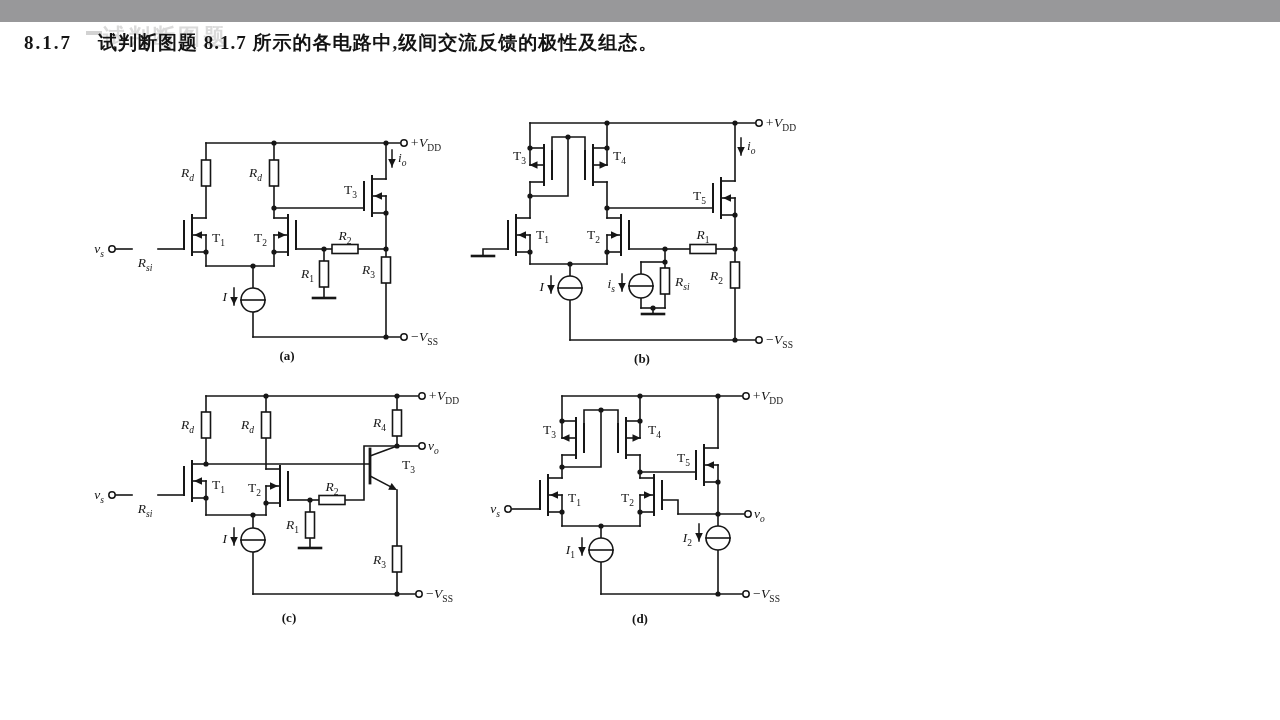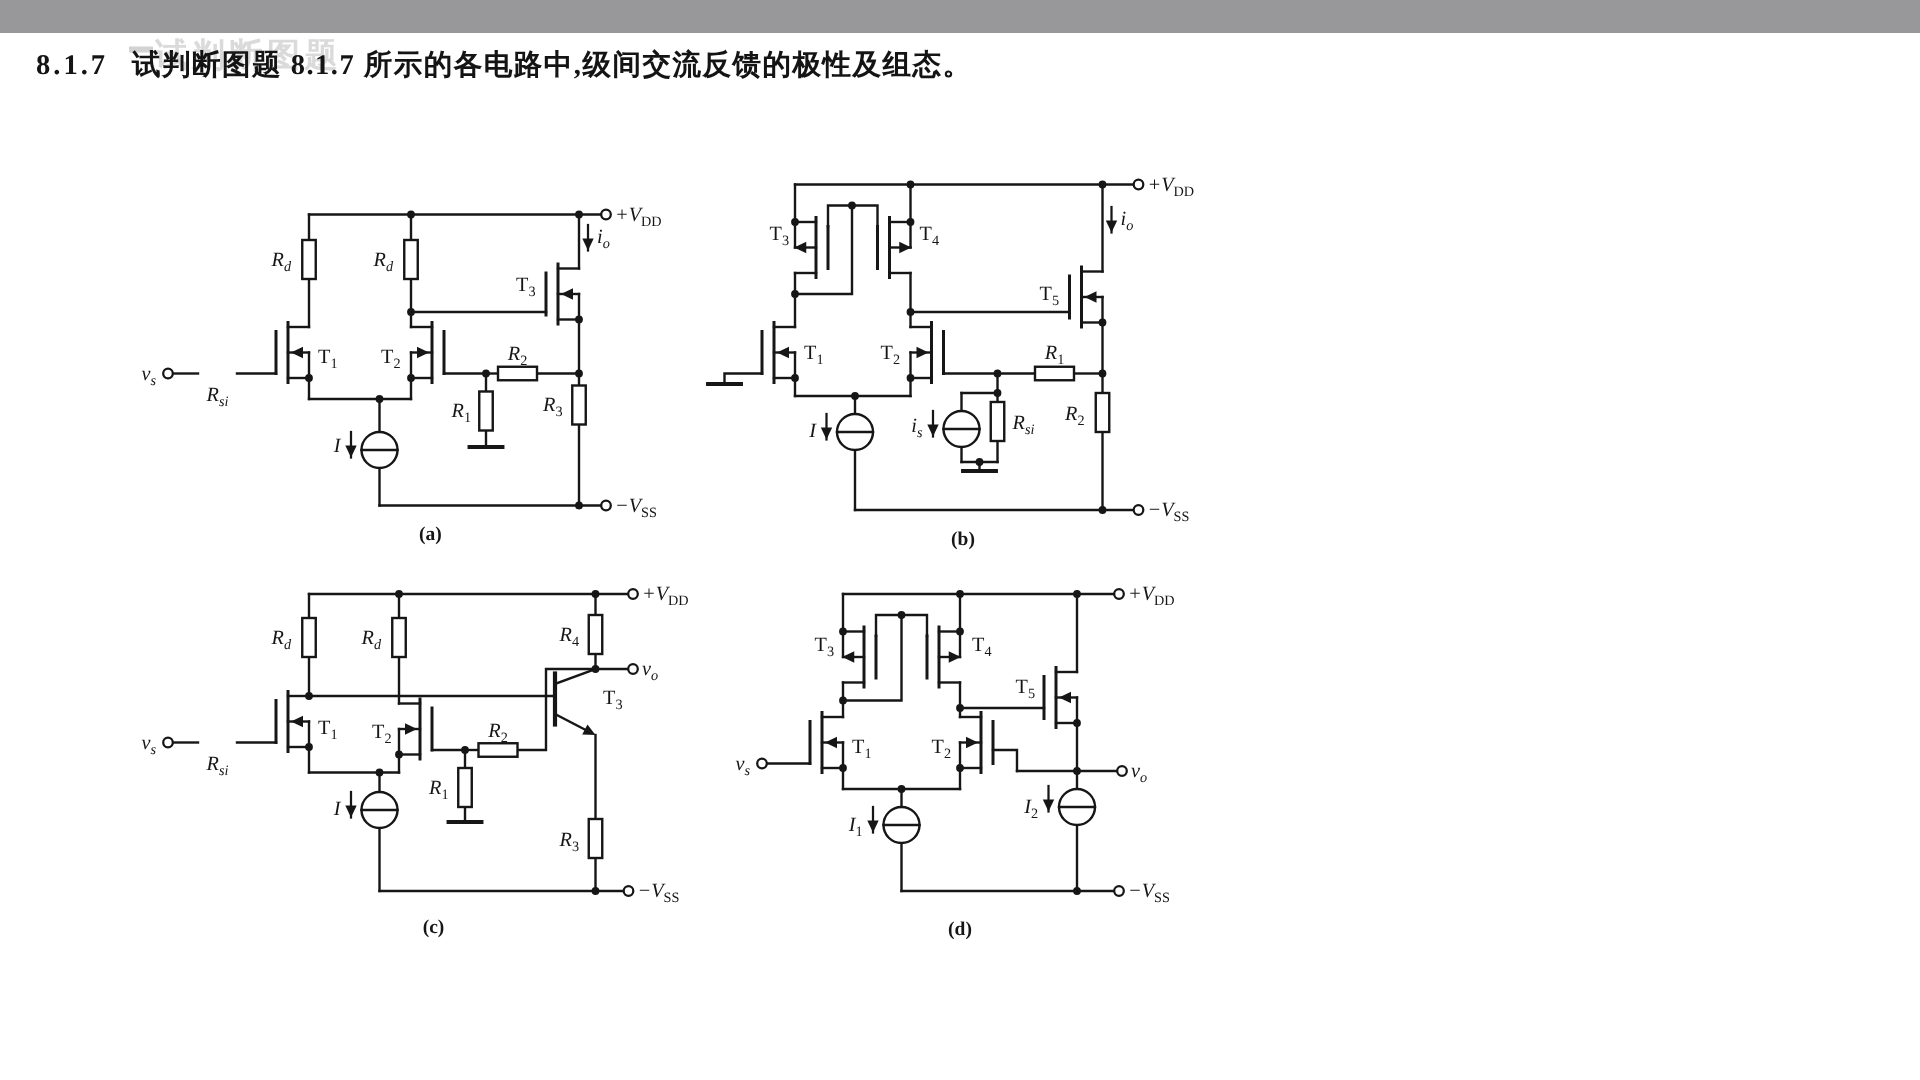--- a/index.html
+++ b/index.html
@@ -1,21 +1,21 @@
 <!DOCTYPE html>
 <html><head>
 <meta charset="utf-8">
 <style>
   html,body{margin:0;padding:0;background:#fff;}
   .stage{position:relative;width:1280px;height:720px;background:#ffffff;overflow:hidden;
          font-family:"Liberation Serif","DejaVu Serif",serif;}
   .topbar{position:absolute;left:0;top:0;width:1280px;height:22px;background:#98989a;}
   .title{position:absolute;left:24px;top:30px;font-size:19px;font-weight:600;color:#141414;
          letter-spacing:1px;white-space:nowrap;z-index:3;}
-  .title .num{margin-right:16px;letter-spacing:2px;}
+  .title .num{margin-right:26px;letter-spacing:2px;}
   .ghost{position:absolute;left:103px;top:22px;font-size:22px;font-weight:700;color:#bdbdbd;
          letter-spacing:3px;opacity:.55;z-index:1;white-space:nowrap;}
   .ghost2{position:absolute;left:86px;top:31px;width:16px;height:4px;background:#d2d2d2;z-index:1;}
   svg.cir{position:absolute;}
   text{user-select:none;}
 </style>
 </head>
 <body>
 
 <div class="stage">

